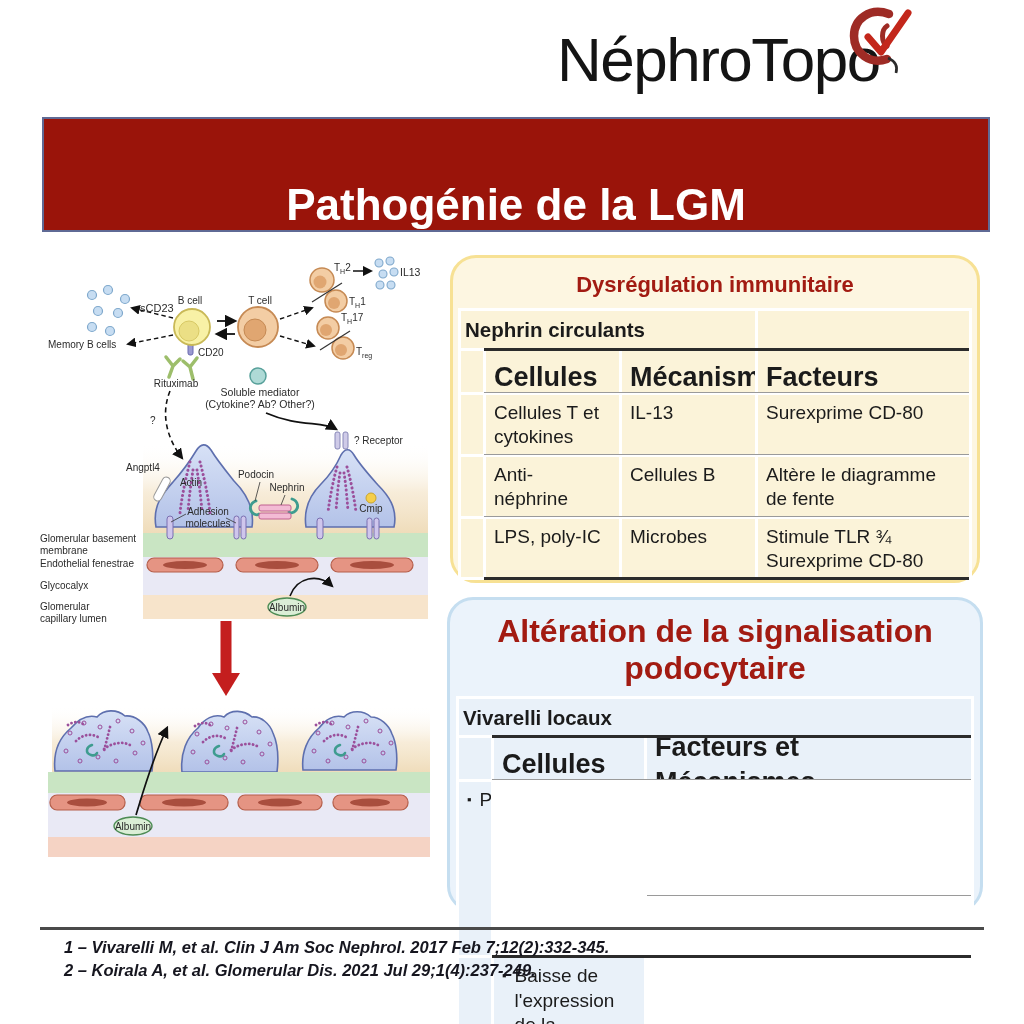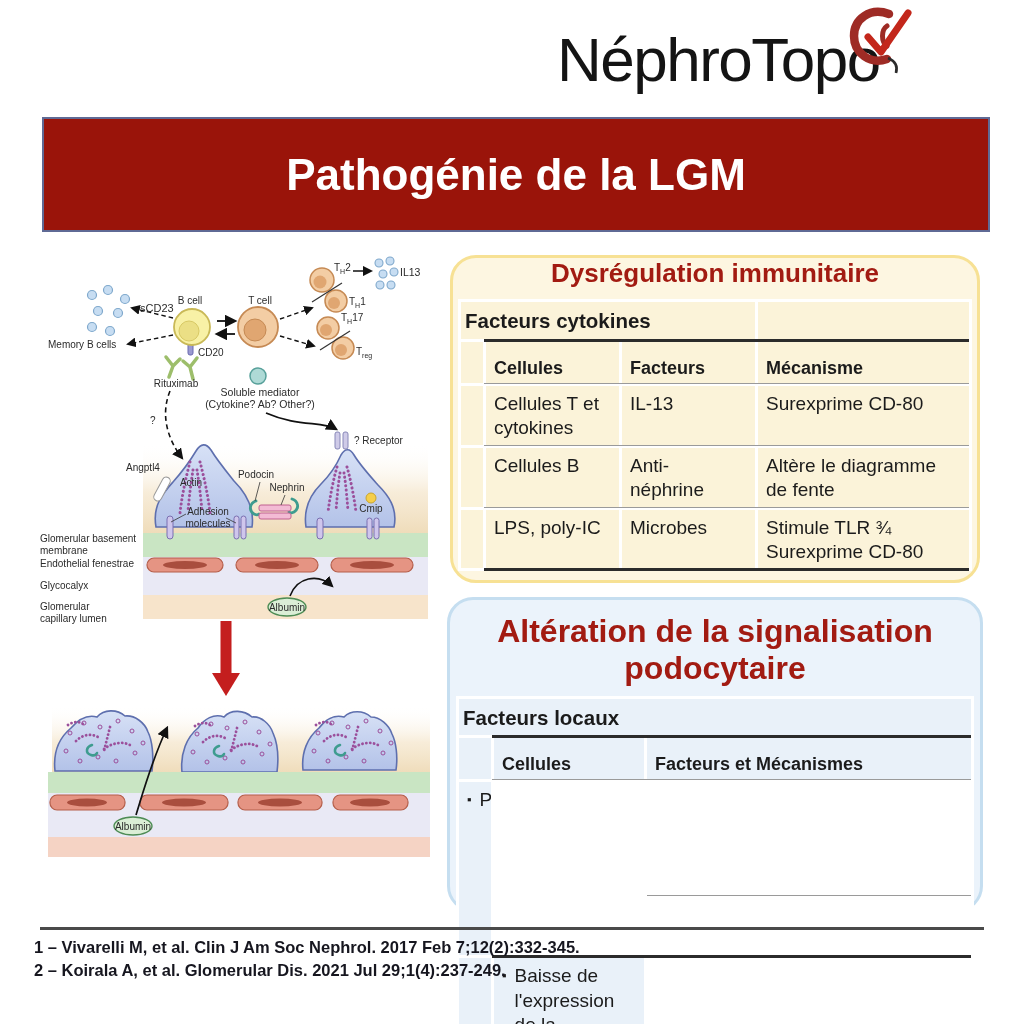--- a/index.html
+++ b/index.html
@@ -7,61 +7,61 @@
        font-family:"Liberation Sans",sans-serif;overflow:hidden;}
 
   
   .logo-text{position:absolute;left:557px;top:24px;font-size:62px;letter-spacing:-1.5px;
              color:#141414;white-space:nowrap;}
   .kidney{position:absolute;left:841px;top:4px;width:76px;height:70px;}
 
   
   .banner{position:absolute;left:42px;top:117px;width:948px;height:115px;
           background:var(--banner-bg,#9A140A);border:2px solid var(--banner-border,#5F6A95);
-          box-sizing:border-box;display:flex;align-items:center;justify-content:center;}
+          box-sizing:border-box;display:flex;align-items:flex-end;justify-content:center;}
   .banner .title{color:#fff;font-size:44px;font-weight:bold;}
 
   
   .panel{position:absolute;border-radius:26px;box-sizing:border-box;}
   .panel.immune{left:450px;top:255px;width:530px;height:328px;
         background:var(--immune-bg,#FDF6E1);border:3px solid var(--immune-border,#F7E194);}
   .panel.podo{left:447px;top:597px;width:536px;height:315px;
         background:var(--podo-bg,#EBF3FB);border:3px solid var(--podo-border,#C5DEF0);}
   .panel h2{margin:0;text-align:center;color:var(--panel-title-color,#A21B12);font-weight:bold;}
-  .immune h2{font-size:26px;padding-top:0;}
+  .immune h2{font-size:22px;padding-top:14px;}
   .podo h2{font-size:32px;padding-top:13px;}
 
   .tablewrap{position:relative;background:#fff;display:grid;gap:3px;padding:3px;box-sizing:border-box;}
   .immune .tablewrap{margin:10px 5px 0;grid-template-columns:22px 133px 133px 1fr;
                      grid-template-rows:37px 41px 59px 59px 58px;}
   .podo .tablewrap{margin:9px 6px 0;grid-template-columns:32px 150px 1fr;
                    grid-template-rows:36px 41px 113px 57px;}
   .cell{background:var(--immune-cell-bg,#FBF3D9);box-sizing:border-box;color:#1b1b1b;
         font-size:19px;line-height:1.28;padding:6px 8px 4px 8px;overflow:hidden;}
   .podo .cell{background:var(--podo-cell-bg,#E9F1F9);}
   .caption{font-weight:bold;font-size:20.5px;display:flex;align-items:center;padding-left:4px;}
-  .hd{font-weight:bold;font-size:18px;display:flex;align-items:center;padding-top:16px;}
+  .hd{font-weight:bold;font-size:27px;display:flex;align-items:center;padding-top:16px;}
   .pre{white-space:pre-line;}
   .bul{display:flex;}
   .bul .blt{font-size:13px;margin:4px 8px 0 0;flex:0 0 auto;}
   .podo .mech{padding-right:28px;line-height:1.3;}
   .line{position:absolute;left:26px;right:3px;height:2.5px;background:#2b2b2b;}
   .line.thin{height:1.3px;background:#9a9a9a;}
   .podo .line{left:36px;}
   .podo .line.split{left:191px;}
 
   
   .diagram{position:absolute;left:40px;top:255px;width:390px;height:650px;}
   .dlab{font-size:10px;fill:#2b2b2b;}
   .dlab.md{font-size:10.5px;}
   .dlab.b{font-size:11px;}
 
   
   .divider{position:absolute;left:40px;top:927px;width:944px;height:2.5px;background:#4a4a4a;}
-  .refs{position:absolute;left:34px;top:936px;font-size:16.5px;font-weight:bold;
+  .refs{position:absolute;left:64px;top:936px;font-size:16.5px;font-weight:bold;font-style:italic;
         color:#16161f;line-height:1.42;}
 </style>
 </head>
 <body>
 
 <div class="logo-text">NéphroTopo</div>
 <svg class="kidney" viewBox="0 0 74 70">
   <path d="M47,10 C28,3 12,15 12,32 C12,49 28,61 45,55" stroke="#9E2B25" stroke-width="8.5" fill="none" stroke-linecap="round"></path>
   <path d="M45,22 C39,26 39,38 45,42" stroke="#9E2B25" stroke-width="5" fill="none" stroke-linecap="round"></path>
   <path d="M46,54 C53,57 56,62 54,69" stroke="#2b2b2b" stroke-width="2.6" fill="none"></path>
@@ -308,57 +308,57 @@
   <g>
     <path d="M96,560 C104,534 112,505 127,473" stroke="#111" stroke-width="1.7" fill="none" marker-end="url(#ah)"></path>
     <ellipse cx="93" cy="571" rx="19" ry="9" fill="#DBEED6" stroke="#4E8C55" stroke-width="1.4"></ellipse>
     <text class="dlab" x="93" y="574.5" text-anchor="middle" font-size="8.5">Albumin</text>
   </g>
 </svg>
 
 <div class="panel immune">
   <h2>Dysrégulation immunitaire</h2>
   <div class="tablewrap">
-    <div class="cell caption" style="grid-column:1/4">Facteurs cytokines</div>
+    <div class="cell caption" style="grid-column:1/4">Nephrin circulants</div>
     <div class="cell"></div>
 
     <div class="cell"></div>
     <div class="cell hd">Cellules</div>
+    <div class="cell hd">Mécanisme</div>
     <div class="cell hd">Facteurs</div>
-    <div class="cell hd">Mécanisme</div>
 
     <div class="cell"></div>
     <div class="cell">Cellules T et cytokines</div>
     <div class="cell pre">IL-13</div>
     <div class="cell pre">Surexprime CD-80</div>
 
     <div class="cell"></div>
-    <div class="cell">Cellules B</div>
     <div class="cell pre">Anti-
 néphrine</div>
+    <div class="cell">Cellules B</div>
     <div class="cell pre">Altère le diagramme de fente</div>
 
     <div class="cell"></div>
     <div class="cell pre">LPS, poly-IC</div>
     <div class="cell">Microbes</div>
     <div class="cell pre">Stimule TLR ¾
 Surexprime CD-80</div>
 
     <div class="line" style="top:40px"></div>
     <div class="line thin" style="top:84px"></div>
     <div class="line thin" style="top:146px"></div>
     <div class="line thin" style="top:208px"></div>
     <div class="line" style="top:269px"></div>
   </div>
 </div>
 
 <div class="panel podo">
   <h2>Altération de la signalisation podocytaire</h2>
   <div class="tablewrap">
-    <div class="cell caption" style="grid-column:1/-1">Facteurs locaux</div>
+    <div class="cell caption" style="grid-column:1/-1">Vivarelli locaux</div>
 
     <div class="cell"></div>
     <div class="cell hd">Cellules</div>
     <div class="cell hd">Facteurs et Mécanismes</div>
 
     <div class="cell" style="grid-column:1"></div>
     <div class="cell bul" style="grid-row:3/span 2">
       <span class="blt">▪</span>
       <span>Podocytes</span>
     </div>

